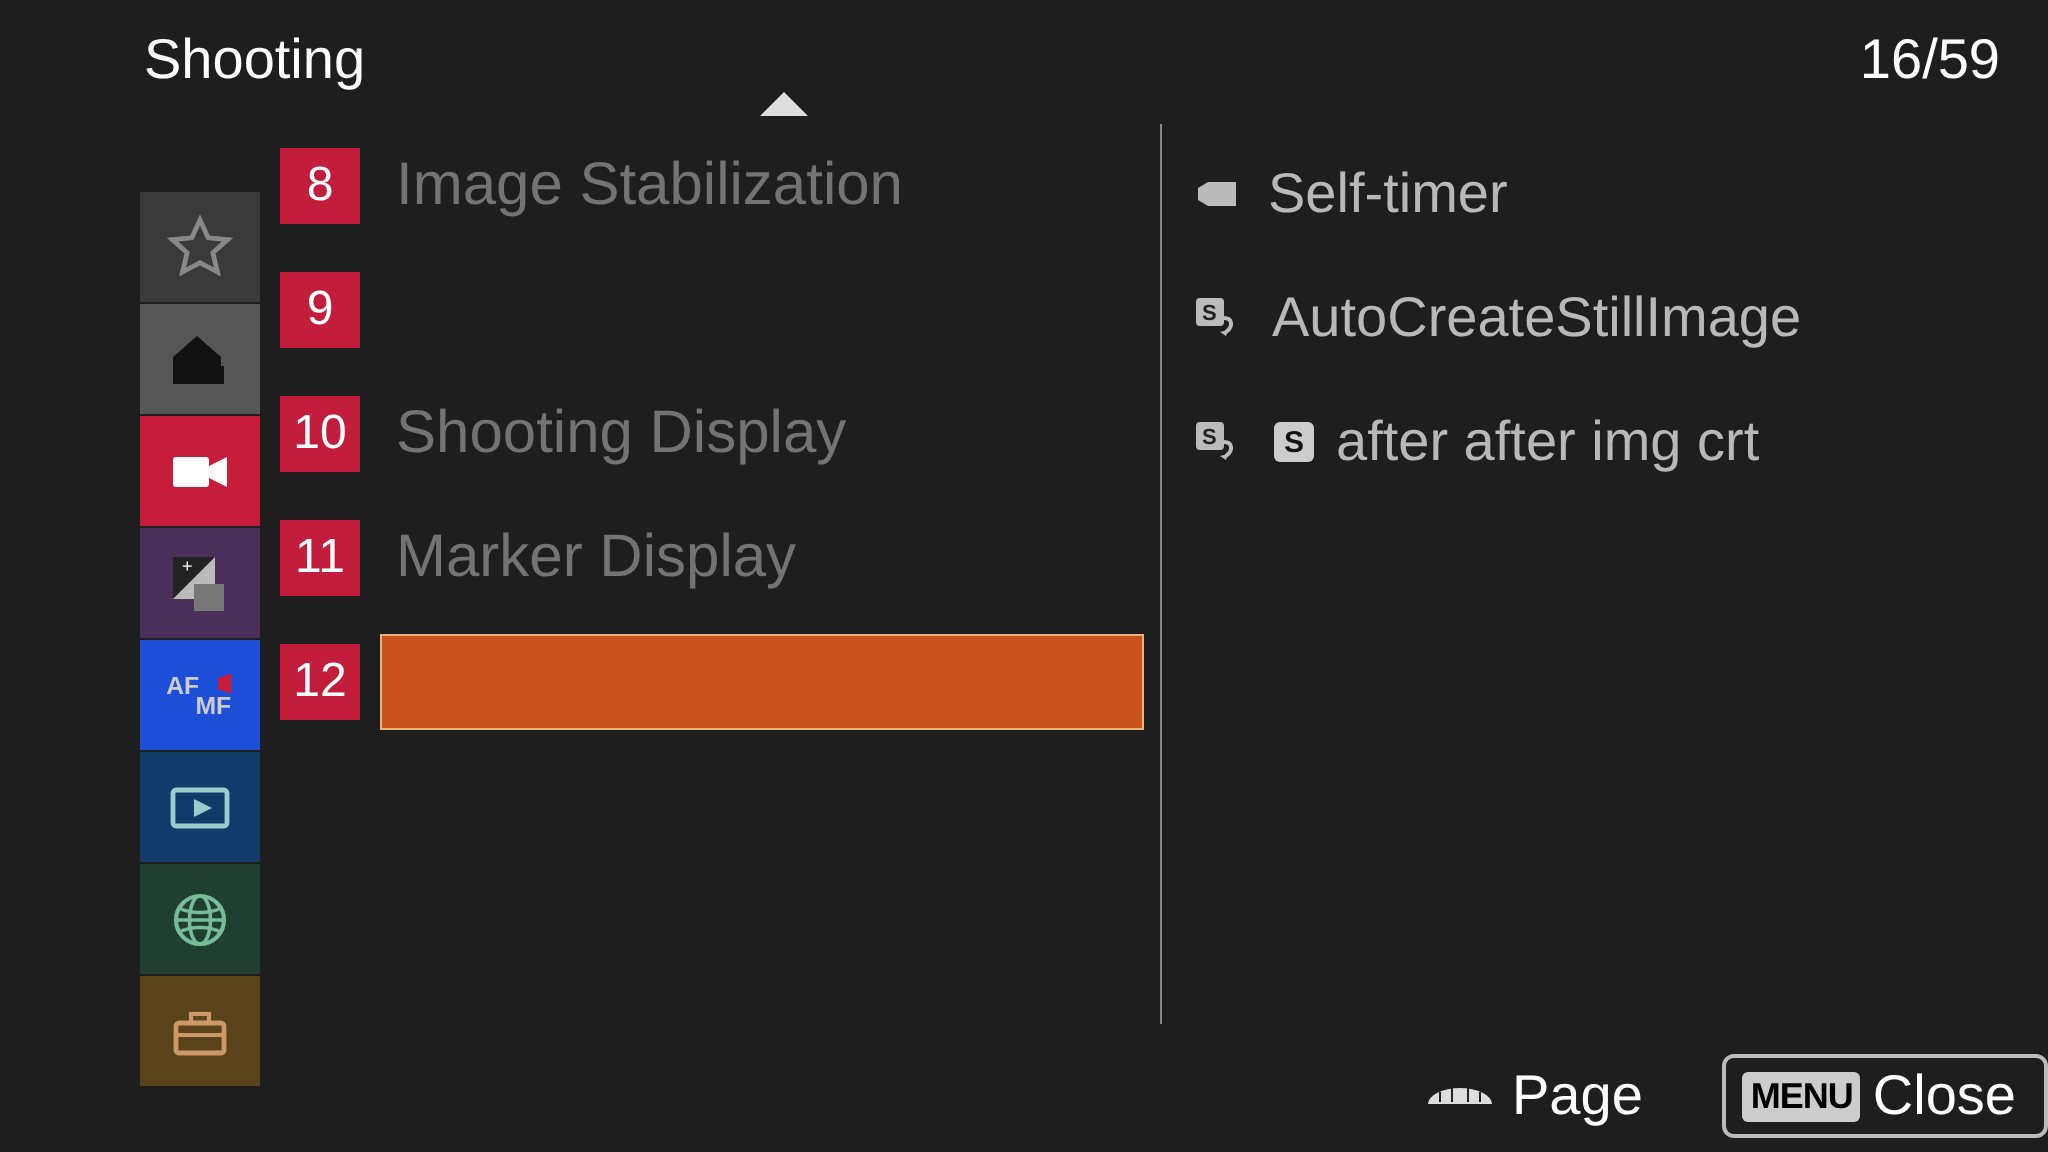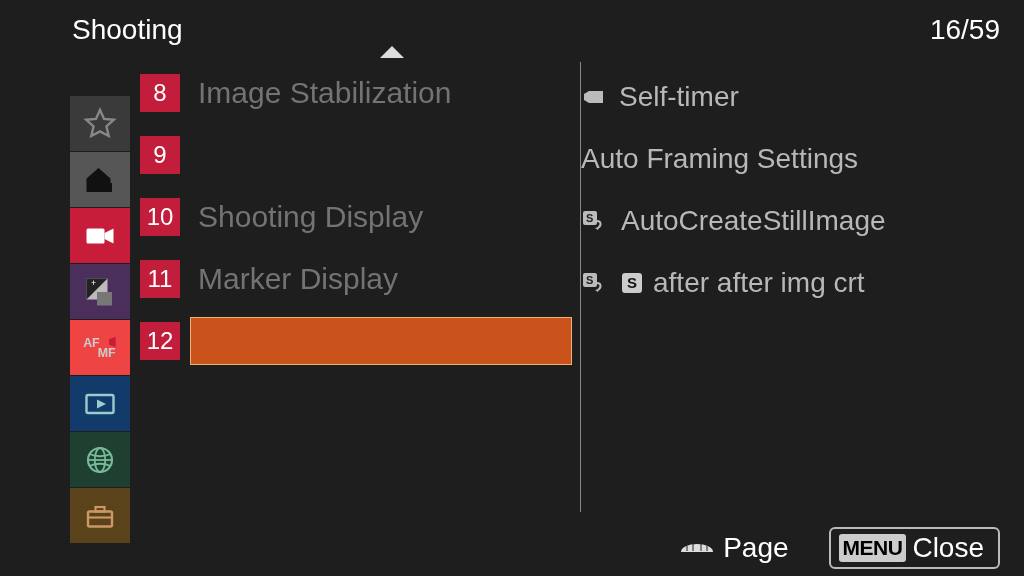--- a/index.html
+++ b/index.html
@@ -61,21 +61,21 @@
     align-items: center;
     justify-content: center;
     background: #333;
     border-bottom: 1px solid #1e1e1e;
   }
   .rail-item svg { width: 36px; height: 36px; }
   .rail-star  { background: #3a3a3a; }
   .rail-home  { background: #565656; }
   .rail-video { background: #c71c3a; }
   .rail-expo  { background: #4a2f5a; }
-  .rail-focus { background: #ef4444; }
+  .rail-focus { background: #1d4ed8; }
   .rail-play  { background: #123a6a; }
   .rail-net   { background: #1f4030; }
   .rail-tool  { background: #5a431a; }
 
   
   .list {
     margin-left: 60px;
     width: 450px;
     padding-top: 14px;
   }
@@ -115,21 +115,21 @@
   }
   .list-row.selected .list-label { position: relative; z-index: 1; }
   .list-row.selected .num-badge   { position: relative; z-index: 1; }
 
   
   .detail {
     flex: 1;
     border-left: 1px solid #888;
     margin-top: 14px;
     margin-bottom: 8px;
-    padding-left: 0;
+    padding-left: 15px;
     padding-top: 4px;
   }
   .detail-row {
     display: flex;
     align-items: center;
     height: 62px;
     font-size: 28px;
     color: #b8b8b8;
     gap: 10px;
   }
@@ -141,40 +141,39 @@
   }
   .mini-icon svg { display:block; }
 
   
   .footer {
     height: 56px;
     display: flex;
     justify-content: flex-end;
     align-items: center;
     gap: 40px;
-    padding-right: 24px;
     font-size: 28px;
   }
   .page-hint {
     display: flex;
     align-items: center;
     gap: 8px;
   }
   .close-btn {
     display: flex;
     align-items: center;
     gap: 6px;
     border: 2px solid #bbb;
     border-radius: 6px;
     padding: 3px 14px 3px 8px;
   }
   .menu-chip {
     background: #ccc;
     color: #000;
-    font-size: 21px;
+    font-size: 18px;
     font-weight: bold;
     padding: 2px 4px;
     border-radius: 3px;
     letter-spacing: -0.5px;
   }
 </style>
 </head>
 <body>
 
 <div class="screen">
@@ -266,23 +265,20 @@
 
     <div class="detail">
       <div class="detail-row">
         <span class="mini-icon">
           <svg width="28" height="22" viewBox="0 0 28 22">
               <path d="M3 8l5-3v12l-5-3z" fill="#bbb"></path>
               <rect x="8" y="5" width="14" height="12" fill="#bbb"></rect>
             </svg>
         </span>
         <span>Self-timer</span>
-      </div>
-      <div class="detail-row">
-        <span>Auto Framing Settings</span>
       </div>
       <div class="detail-row">
         <span class="mini-icon">
           <svg width="30" height="24" viewBox="0 0 30 24">
               <rect x="2" y="2" width="14" height="14" rx="2" fill="#bbb"></rect>
               <text x="5" y="13" font-size="11" font-weight="bold" fill="#222">S</text>
               <path d="M16 12c4 0 5 4 1 7" fill="none" stroke="#bbb" stroke-width="2"></path>
               <path d="M14 19l3 2 1-3z" fill="#bbb"></path>
             </svg>
         </span>

